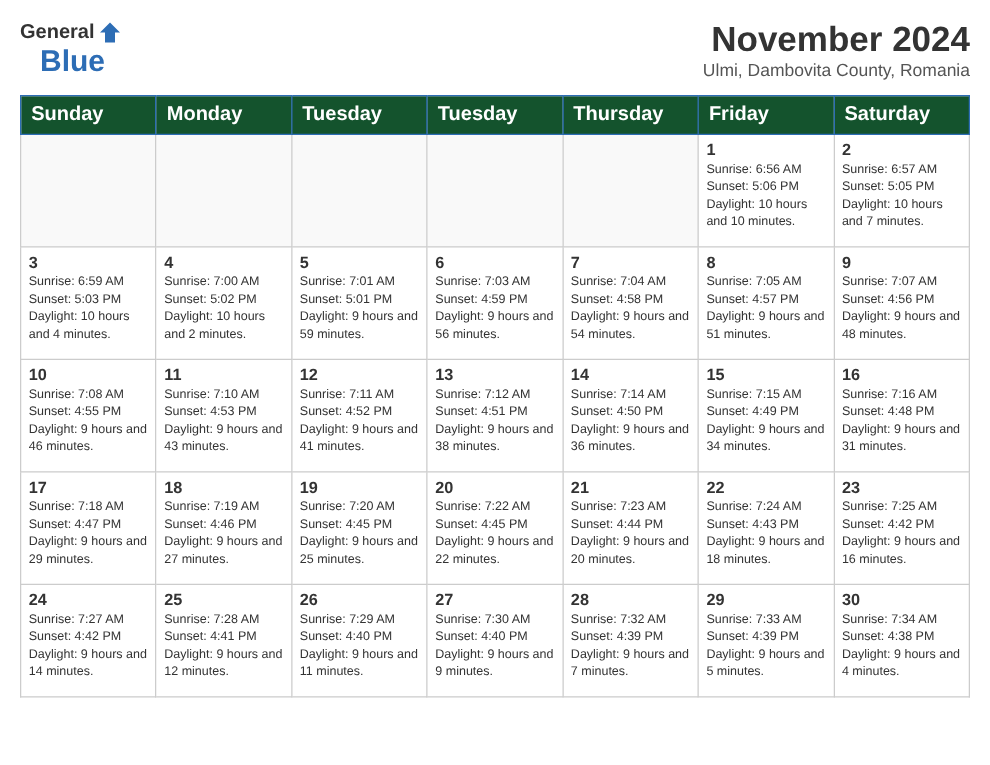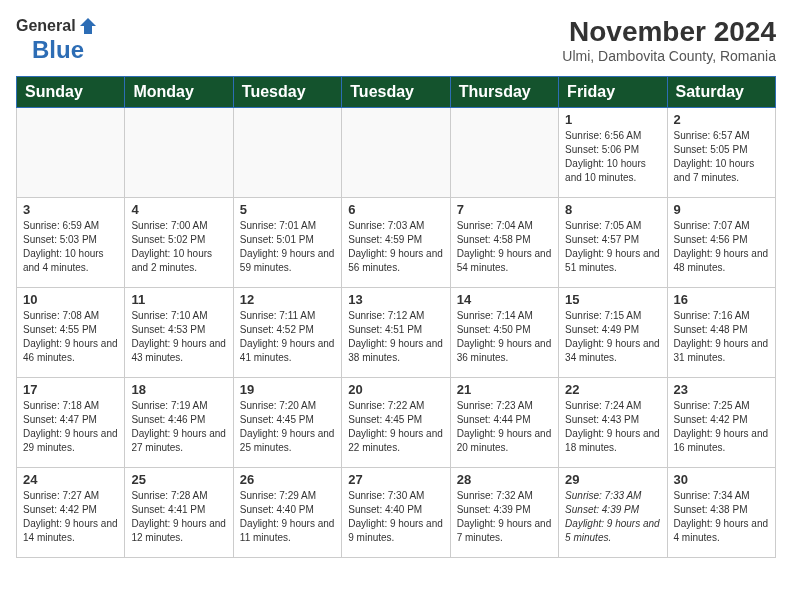--- a/index.html
+++ b/index.html
@@ -303,21 +303,21 @@
 Daylight: 9 hours and 9 minutes.</div>
         </td>
         <td>
           <span class="day-number">28</span>
           <div class="day-info" style="white-space: pre-line;">Sunrise: 7:32 AM
 Sunset: 4:39 PM
 Daylight: 9 hours and 7 minutes.</div>
         </td>
         <td>
           <span class="day-number">29</span>
-          <div class="day-info" style="white-space: pre-line; font-style: italic;">Sunrise: 7:33 AM
+          <div class="day-info" style="white-space: pre-line;">Sunrise: 7:33 AM
 Sunset: 4:39 PM
 Daylight: 9 hours and 5 minutes.</div>
         </td>
         <td>
           <span class="day-number">30</span>
           <div class="day-info" style="white-space: pre-line;">Sunrise: 7:34 AM
 Sunset: 4:38 PM
 Daylight: 9 hours and 4 minutes.</div>
         </td>
       </tr>

